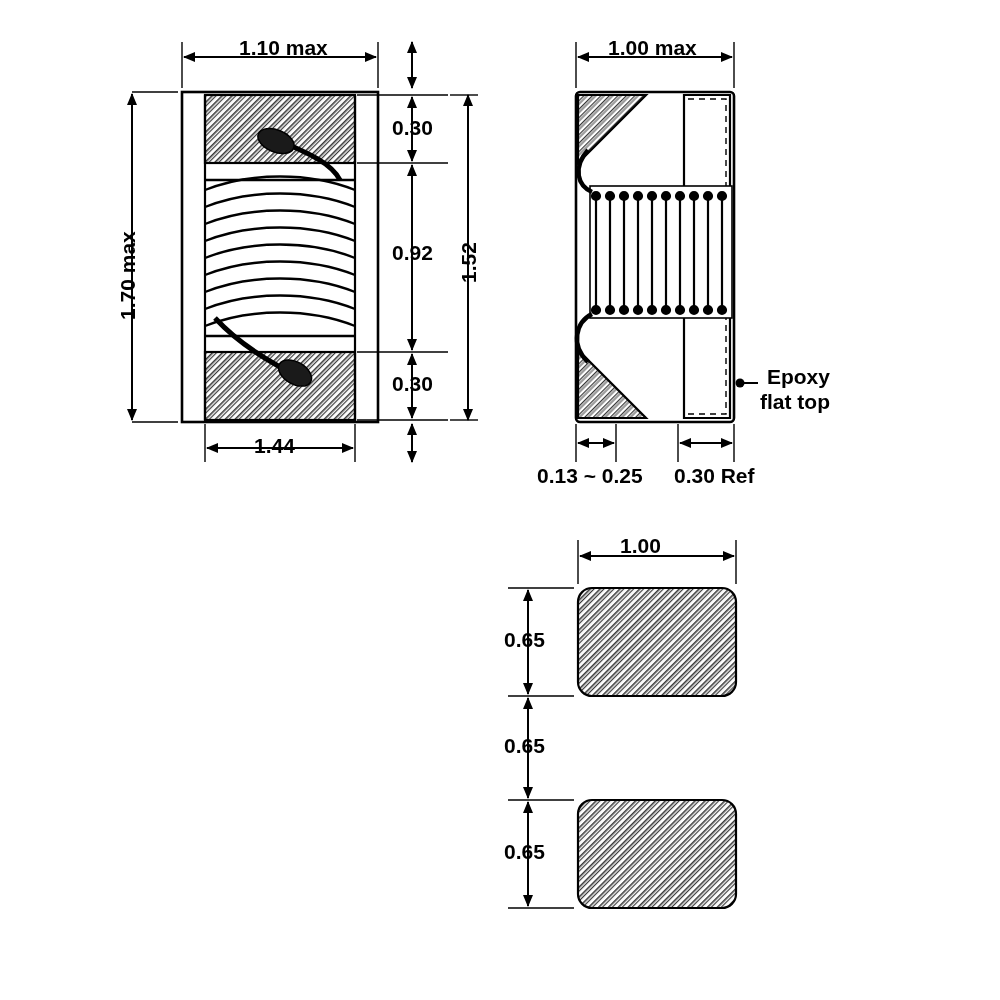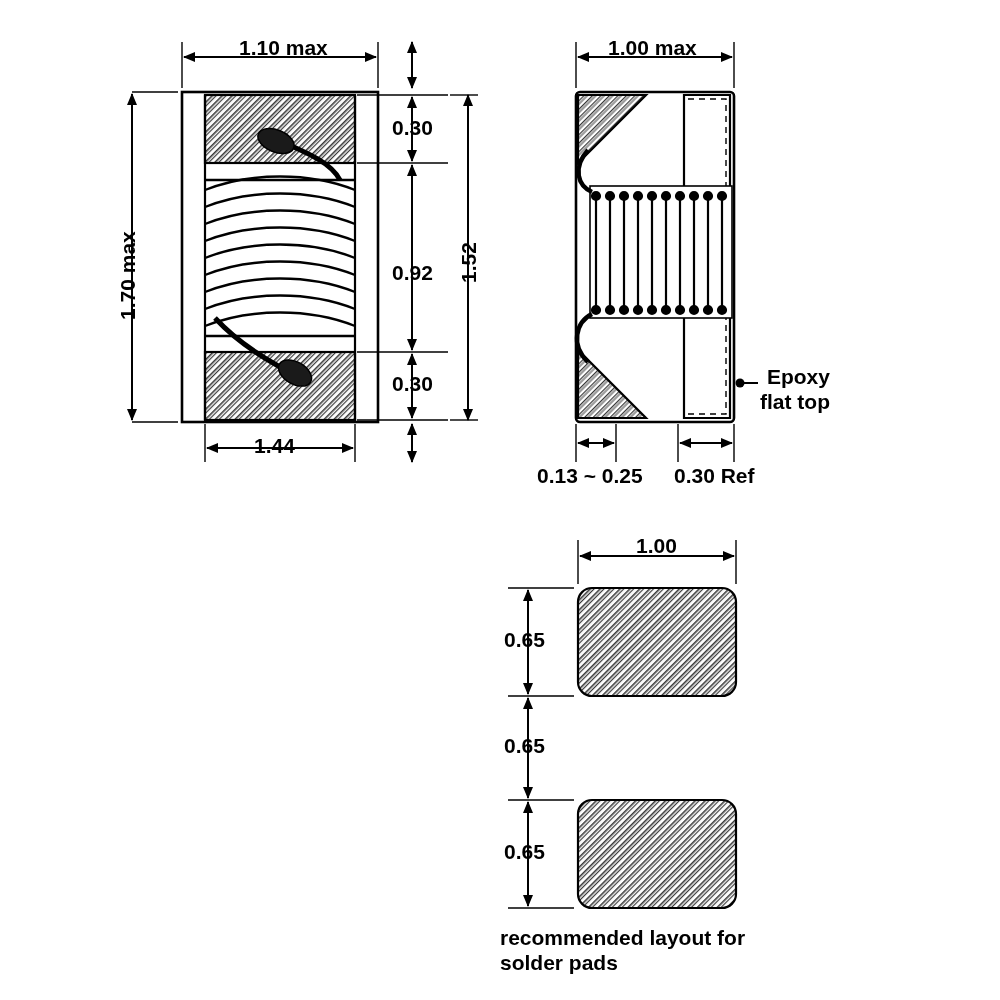--- a/index.html
+++ b/index.html
@@ -212,41 +212,39 @@
 
     </g>
   </svg>
 
   <div class="lbl" style="left:239px; top:36px;">1.10 max</div>
 
   <div class="lbl rot" style="left:116px; top:320px;">1.70 max</div>
 
   <div class="lbl" style="left:392px; top:116px;">0.30</div>
 
-  <div class="lbl" style="left:392px; top:241px;margin-top:20px;">0.92</div>
+  <div class="lbl" style="left:392px; top:241px;">0.92</div>
 
   <div class="lbl rot" style="left:457px; top:283px;">1.52</div>
 
   <div class="lbl" style="left:392px; top:372px;">0.30</div>
 
   <div class="lbl" style="left:254px; top:434px;">1.44</div>
 
   <div class="lbl" style="left:608px; top:36px;text-align:center;">1.00 max</div>
 
   <div class="lbl" style="left:537px; top:464px;">0.13 ~ 0.25</div>
 
   <div class="lbl" style="left:674px; top:464px;">0.30 Ref</div>
 
   <div class="lbl" style="left:760px; top:365px;text-align:right;">Epoxy
 flat top</div>
 
-  <div class="lbl" style="left:636px; top:534px;text-align:right;">1.00</div>
+  <div class="lbl" style="left:620px; top:534px;text-align:right;">1.00</div>
 
   <div class="lbl" style="left:504px; top:628px;">0.65</div>
 
   <div class="lbl" style="left:504px; top:734px;">0.65</div>
 
   <div class="lbl" style="left:504px; top:840px;">0.65</div>
 
-  <div class="lbl" style="left:500px; top:926px;">recommended layout for
-solder pads</div>
 
 </div>
 
 </body></html>

